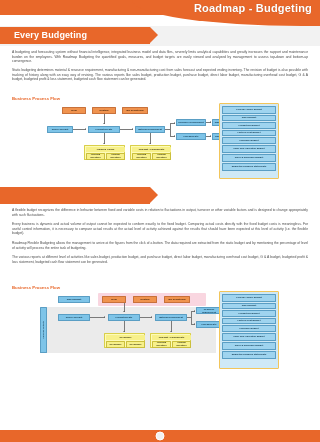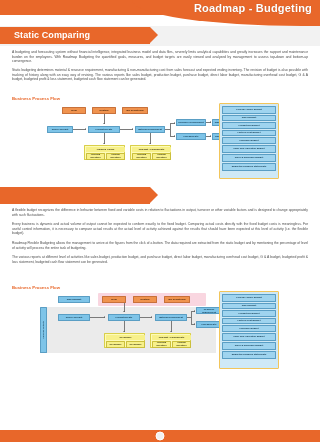--- a/index.html
+++ b/index.html
@@ -99,21 +99,21 @@
 
 <div class="top-band">
   <div class="fill"></div>
   <div class="curve"></div>
 </div>
 <div class="top-title">Roadmap - Budgeting</div>
 
 <div class="sec-wrap" style="top:26px;">
   <div class="sec-bg"></div>
   <div class="sec-banner"></div>
-  <div class="sec-title">Static Comparing</div>
+  <div class="sec-title">Every Budgeting</div>
 </div>
 
 <div class="para" style="top:50px;">A budgeting and forecasting system without financial intelligence, integrated business model and data files, severely limits analytical capabilities and greatly increases the support and maintenance burden on the employees. With Roadmap Budgeting the quantified goals, measures, and budget targets are easily viewed and analyzed by management to assess top-down and bottom-up convergence.</div>
 <div class="para" style="top:68px;">Static budgeting determines material &amp; resource requirement, manufacturing &amp; non-manufacturing cost from sales forecast and expected ending inventory. The revision of budget is also possible with tracking of history along with an easy way of revising. The various reports like sales budget, production budget, purchase budget, direct labor budget, manufacturing overhead cost budget, G &amp; A budget, budgeted profit &amp; loss statement, budgeted cash flow statement can be generated.</div>
 <div class="bpf" style="top:96px;">Business Process Flow</div>
 
 <div class="diagram" style="left:0;top:104px;width:320px;height:78px;">
 
   <div class="node orange" style="left:62px;top:3px;width:24px;height:7px;">BOM</div>
   <div class="node orange" style="left:92px;top:3px;width:24px;height:7px;">Routing</div>

